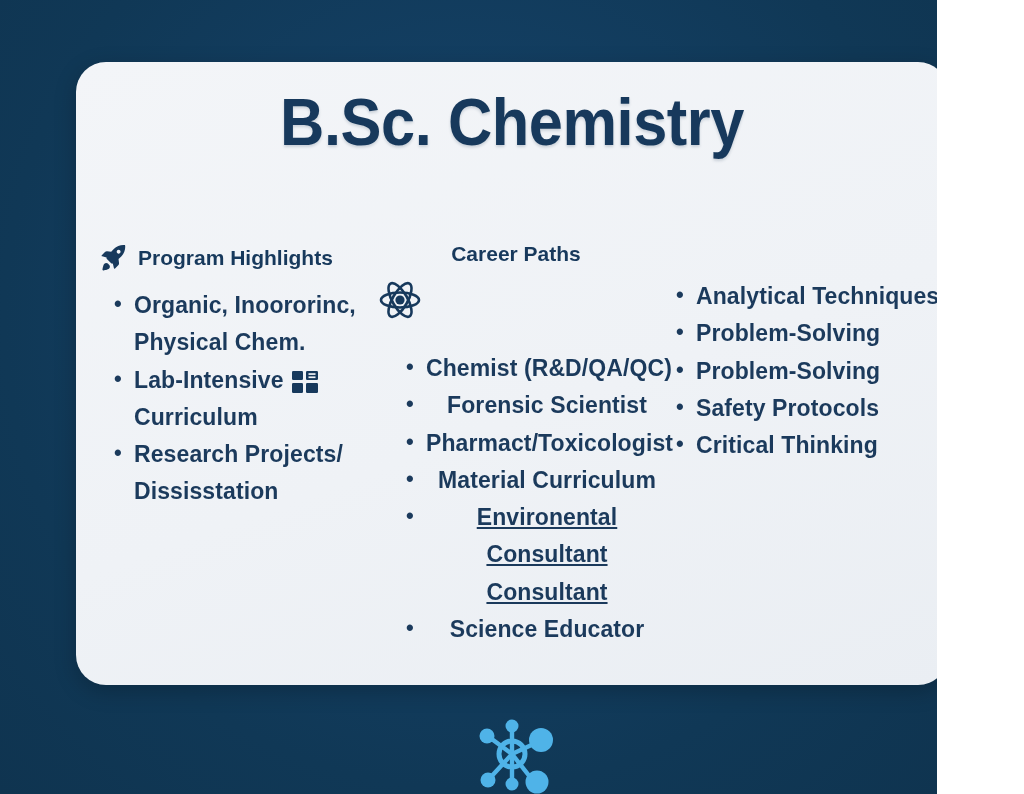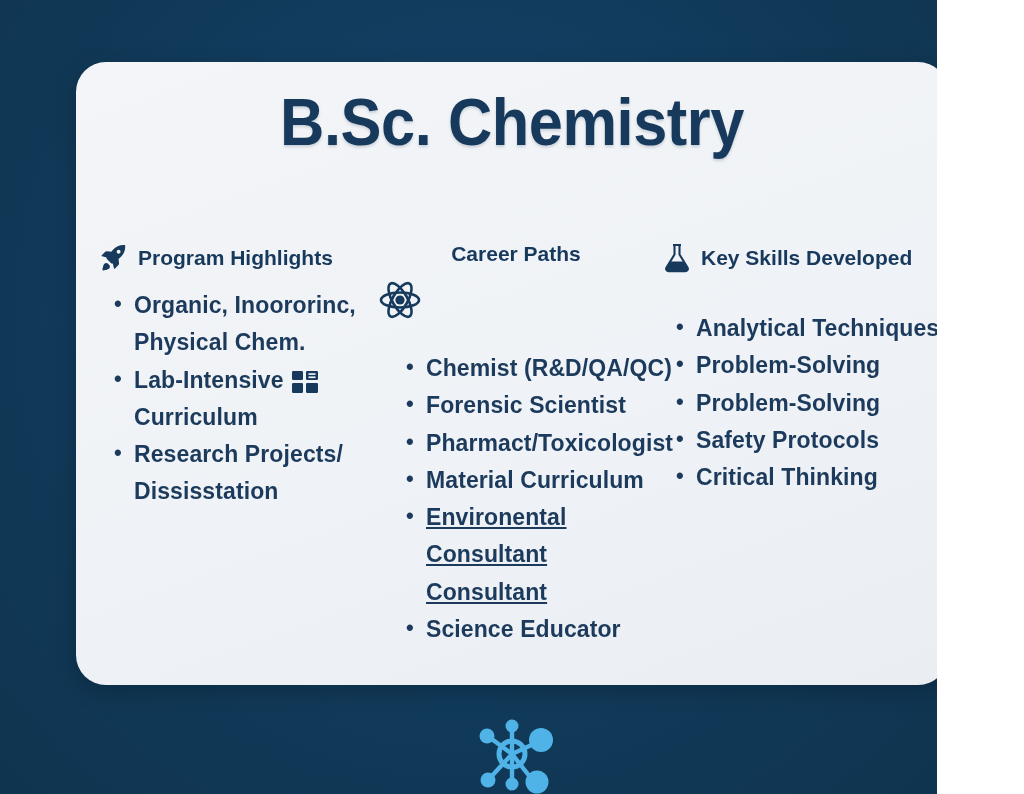--- a/index.html
+++ b/index.html
@@ -49,21 +49,21 @@
     font-stretch: condensed;
     transform: scaleX(0.93);
   }
 
   
   .col {
     position: absolute;
     top: 180px;
   }
   #col-highlights { left: 10px;  width: 290px; }
-  #col-careers    { left: 300px; width: 280px; }
+  #col-careers    { left: 300px; width: 280px; text-align: center; }
   #col-skills     { left: 580px; width: 300px; }
 
   .col-head {
     display: flex;
     align-items: center;
     gap: 9px;
     font-size: 21px;
     font-weight: 700;
     color: #17395C;
     white-space: nowrap;
@@ -182,31 +182,20 @@
         <li><span>Chemist (R&amp;D/QA/QC)</span></li>
         <li><span>Forensic Scientist</span></li>
         <li><span>Pharmact/Toxicologist</span></li>
         <li><span>Material Curriculum</span></li>
         <li class="wrapped"><span>Environental Consultant Consultant</span></li>
         <li><span>Science Educator</span></li>
       </ul>
     </div>
 
     <div class="col" id="col-skills">
-      <div class="col-head">
-        <span class="icon">
-          <svg width="30" height="32" viewBox="0 0 30 32">
-            <g fill="none" stroke="#17395C" stroke-width="2.1" stroke-linejoin="round">
-              <path d="M11 3h8M12.5 3v9.5L4.5 25.5c-1 1.7.2 3.8 2.2 3.8h16.6c2 0 3.2-2.1 2.2-3.8L17.5 12.5V3"></path>
-            </g>
-            <path d="M8.2 19.5h13.6l4.0 6.5c.8 1.4-.2 3-1.8 3H6c-1.6 0-2.6-1.6-1.8-3z" fill="#17395C"></path>
-          </svg>
-        </span>
-        <span>Key Skills Developed</span>
-      </div>
 
       <ul class="bullets" id="list-skills">
         <li><span>Analytical Techniques</span></li>
         <li><span>Problem-Solving</span></li>
         <li><span>Problem-Solving</span></li>
         <li><span>Safety Protocols</span></li>
         <li><span>Critical Thinking</span></li>
       </ul>
     </div>
 

